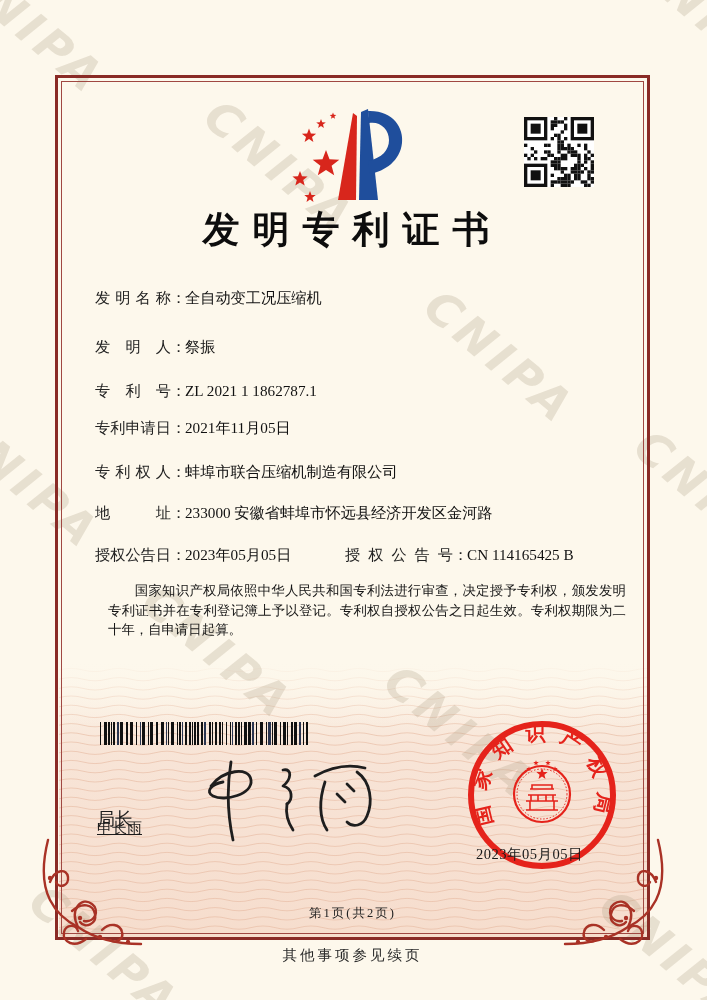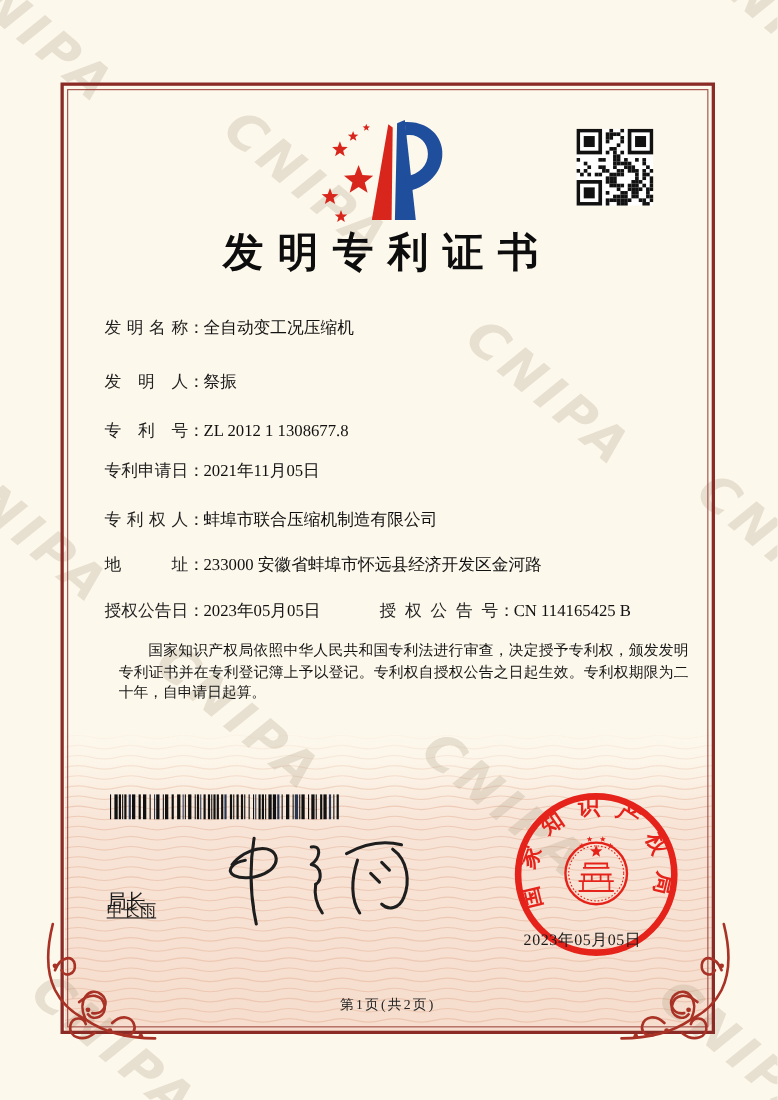--- a/index.html
+++ b/index.html
@@ -305,21 +305,21 @@
         <span>发</span>
         <span>明</span>
         <span>人</span>
       </span><span class="colon">：</span><span class="val">祭振</span>
   </div>
   <div class="row" style="top:381px">
     <span class="lbl spread">
         <span>专</span>
         <span>利</span>
         <span>号</span>
-      </span><span class="colon">：</span><span class="val">ZL 2012 1 1308677.8</span>
+      </span><span class="colon">：</span><span class="val">ZL 2021 1 1862787.1</span>
   </div>
   <div class="row" style="top:418px">
     <span class="lbl spread">
         <span>专</span>
         <span>利</span>
         <span>申</span>
         <span>请</span>
         <span>日</span>
       </span><span class="colon">：</span><span class="val">2021年11月05日</span>
   </div>
@@ -445,14 +445,15 @@
       <polygon fill="#e5231b" stroke="none" points="77.0,60.2 77.7,62.0 79.7,62.1 78.1,63.4 78.6,65.3 77.0,64.2 75.4,65.3 75.9,63.4 74.3,62.1 76.3,62.0"></polygon>
       <polygon fill="#e5231b" stroke="none" points="84.0,54.2 84.7,56.0 86.7,56.1 85.1,57.4 85.6,59.3 84.0,58.2 82.4,59.3 82.9,57.4 81.3,56.1 83.3,56.0"></polygon>
       <polygon fill="#e5231b" stroke="none" points="96.0,54.2 96.7,56.0 98.7,56.1 97.1,57.4 97.6,59.3 96.0,58.2 94.4,59.3 94.9,57.4 93.3,56.1 95.3,56.0"></polygon>
       <polygon fill="#e5231b" stroke="none" points="103.0,60.2 103.7,62.0 105.7,62.1 104.1,63.4 104.6,65.3 103.0,64.2 101.4,65.3 101.9,63.4 100.3,62.1 102.3,62.0"></polygon>
       <path d="M80,83 v-4 h20 v4 M78,83 h24 M76,89 h28 M79,89 v6 M86,89 v6 M94,89 v6 M101,89 v6 M74,95 h32 M78,95 v9 M102,95 v9 M74,104 h32" stroke-width="1.6"></path>
     </g>
   </svg>
   <div class="abs seal-date">2023年05月05日</div>
 
   <div class="abs page-info">第1页(共2页)</div>
+  <div class="abs foot-note">其他事项参见续页</div>
 
 </div>
 
 </body></html>

